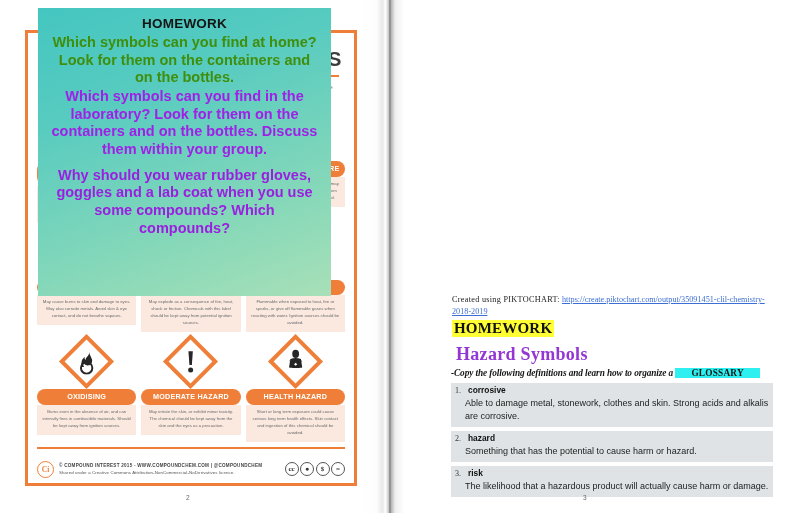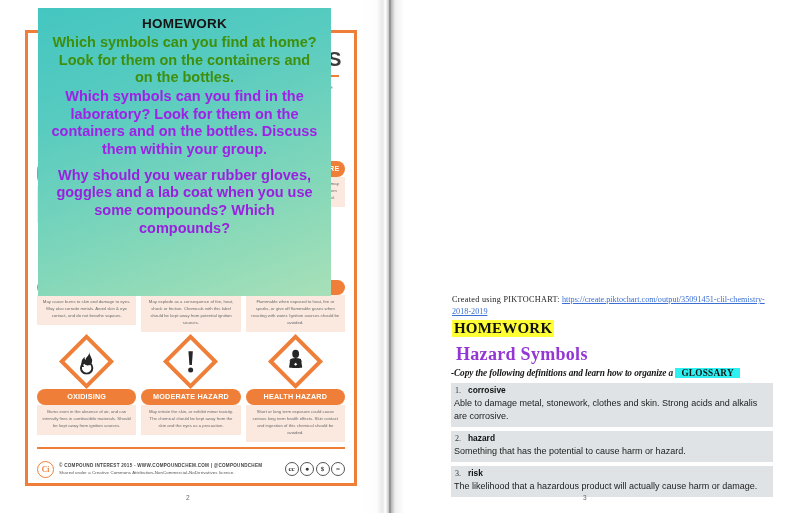--- a/index.html
+++ b/index.html
@@ -237,21 +237,21 @@
   .copy-line {
     position: absolute; left: 451px; top: 368px; width: 330px;
     font-family: "Liberation Serif", serif;
     font-size: 9.3px; font-style: italic; font-weight: bold;
     color: #151515;
     letter-spacing: -0.1px;
   }
   .copy-line .glossary {
     font-style: normal;
     background: #2ff0f0;
-    padding: 0 6px;
+    padding: 0 16px;
     letter-spacing: 0.2px;
     text-align: right;
   }
   .gloss-list {
     position: absolute; left: 451px; top: 383px; width: 322px;
   }
   .gl-item { margin-bottom: 4px; }
   .gl-term-row {
     background: #dfe3e6;
     display: flex;
@@ -264,21 +264,21 @@
     font-family: "Liberation Serif", serif;
   }
   .gl-term {
     font-size: 8.4px; font-weight: bold; color: #111;
     font-family: "Liberation Sans", sans-serif;
   }
   .gl-def {
     background: #dfe3e6;
     font-size: 9px; color: #1c1c1c;
     line-height: 1.45;
-    padding: 1px 4px 4px 3px;
+    padding: 1px 4px 4px 14px;
     font-family: "Liberation Sans", sans-serif;
   }
 </style>
 </head>
 <body>
 
 <div id="root">
 
   <div class="page-left">
     <div class="poster">

